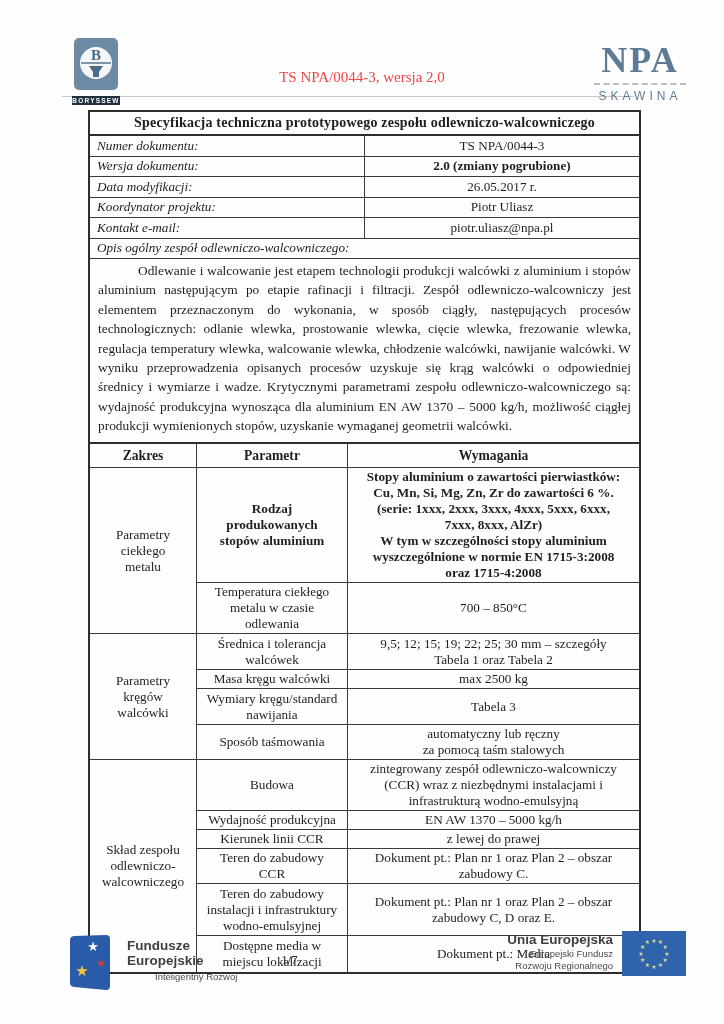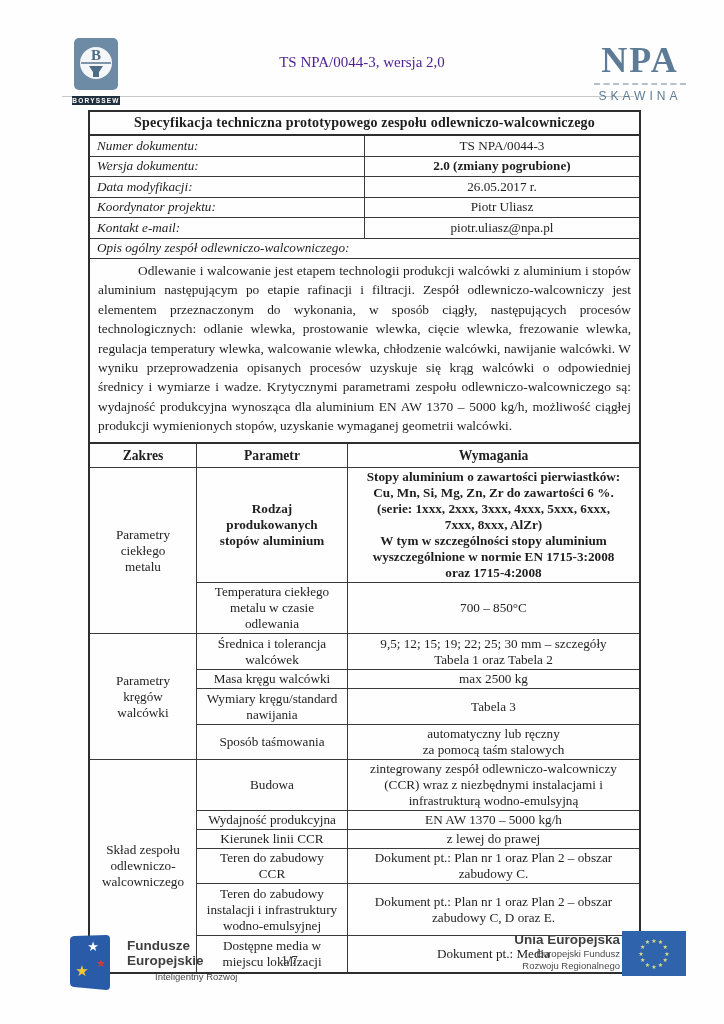--- a/index.html
+++ b/index.html
@@ -4,21 +4,21 @@
 <style>
   html,body{margin:0;padding:0;}
   body{background:#e9e9e9;font-family:"Liberation Serif",serif;}
   .page{position:relative;width:724px;height:1024px;background:#fefefe;margin:0 auto;overflow:hidden;color:#1e1e1e;}
 
   
   .hdr-rule{position:absolute;top:96px;left:62px;width:572px;height:1px;background:#c8c8c8;}
   .boryssew{position:absolute;left:72px;top:38px;width:48px;text-align:center;}
   .b-label{margin-top:2px;background:#20303f;color:#fff;font-family:"Liberation Sans",sans-serif;
            font-size:6.5px;font-weight:bold;letter-spacing:1.2px;padding:1px 0;}
-  .doc-ref{position:absolute;top:54px;left:0;width:724px;text-align:center;font-size:15px;color:#4c1d95;}
+  .doc-ref{position:absolute;top:69px;left:0;width:724px;text-align:center;font-size:15px;color:#ef4444;}
   .npa{position:absolute;top:42px;right:34px;width:100px;text-align:center;}
   .npa-word{font-size:36px;font-weight:bold;color:#5d7b94;letter-spacing:2px;line-height:1;font-family:Liberation Serif, serif;}
   .npa-rule{border-top:2px dashed #b6c1cb;margin:5px 4px 4px 4px;}
   .npa-sub{font-family:"Liberation Sans",sans-serif;font-size:12px;font-weight:normal;
            letter-spacing:4px;color:#5d7b94;}
 
   
   .content{position:absolute;left:88px;top:110px;width:553px;}
   table{border-collapse:collapse;width:553px;table-layout:fixed;}
   td{border:1.6px solid #3a3a3a;font-size:13.2px;vertical-align:middle;padding:1px 4px;}
@@ -44,21 +44,21 @@
 
   
   .footer{position:absolute;left:0;top:926px;width:724px;height:80px;font-family:"Liberation Sans",sans-serif;}
   .fe{position:absolute;left:66px;top:6px;display:flex;align-items:flex-start;}
   .fe-text{margin-left:13px;margin-top:6px;color:#3f3f3f;}
   .fe-main{font-size:13.5px;font-weight:bold;line-height:1.12;}
   .fe-sub{font-size:9.5px;margin-top:3px;color:#4a4a4a;padding-left:28px;}
   .page-num{position:absolute;left:0;top:26px;width:579px;text-align:center;
             font-family:"Liberation Serif",serif;font-size:13px;color:#2a2a2a;}
   .eu{position:absolute;right:38px;top:5px;display:flex;align-items:flex-start;}
-  .eu-text{text-align:right;margin-right:2px;color:#3f3f3f;margin-top:2px;}
+  .eu-text{text-align:right;margin-right:9px;color:#3f3f3f;margin-top:2px;}
   .eu-main{font-size:13.5px;font-weight:bold;line-height:1.1;}
   .eu-sub{font-size:9.5px;line-height:1.25;color:#4a4a4a;}
 </style>
 </head>
 <body>
 
 <div class="page">
 
   <div class="hdr-rule"></div>
 

